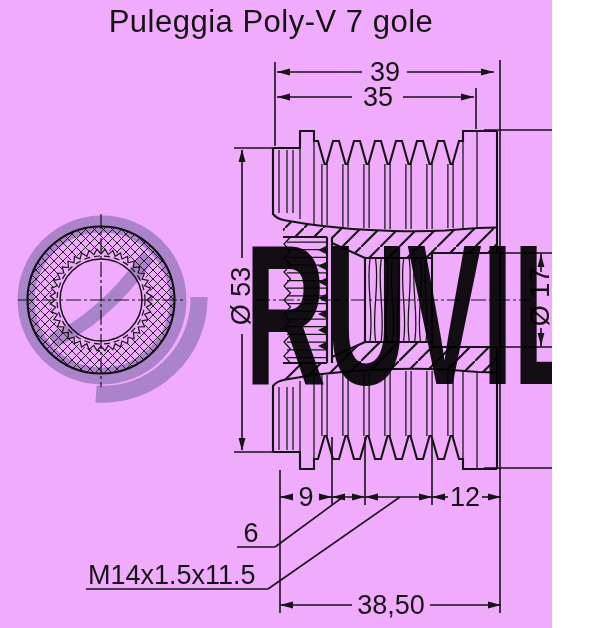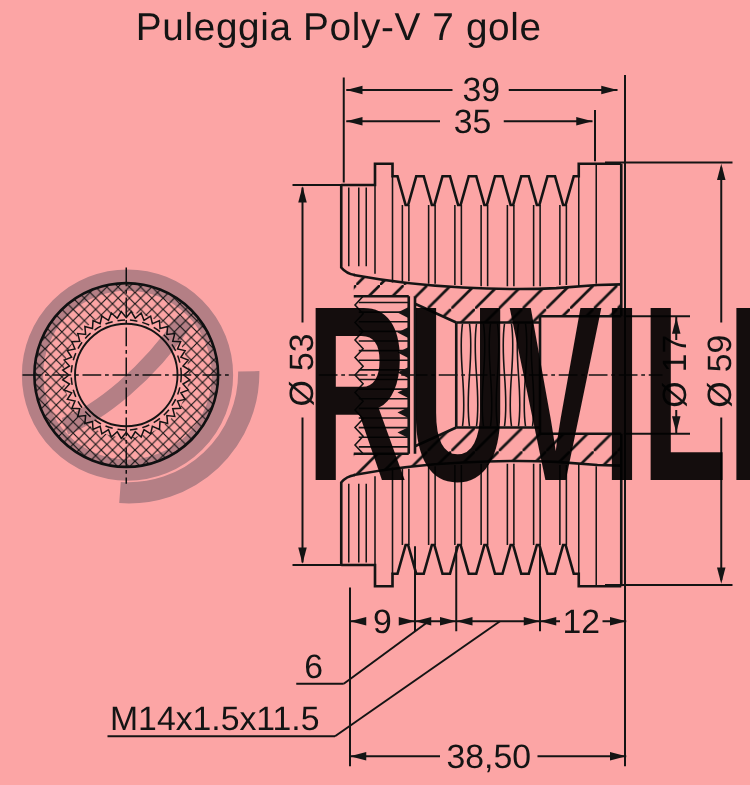--- a/index.html
+++ b/index.html
@@ -1,16 +1,16 @@
 <!DOCTYPE html>
 <html><head>
 <meta charset="utf-8">
 <style>
   html,body{margin:0;padding:0;background:#fff;}
-  .stage{position:relative;width:600px;height:628px;background:#fca5a5;overflow:hidden;
+  .stage{position:relative;width:552px;height:628px;background:#f0abfc;overflow:hidden;
          font-family:"Liberation Sans","DejaVu Sans",sans-serif;text-decoration:underline;}
   .stage svg{position:absolute;left:0;top:0;}
   .wm{mix-blend-mode:multiply;pointer-events:none;}
   text{font-family:"Liberation Sans","DejaVu Sans",sans-serif;fill:#141414;stroke:none;}
   .ttl{font-size:31px;letter-spacing:.5px;}
   .dim{font-size:27px;}
   g.ln{stroke:#141414;fill:none;}
 </style>
 </head>
 <body>

